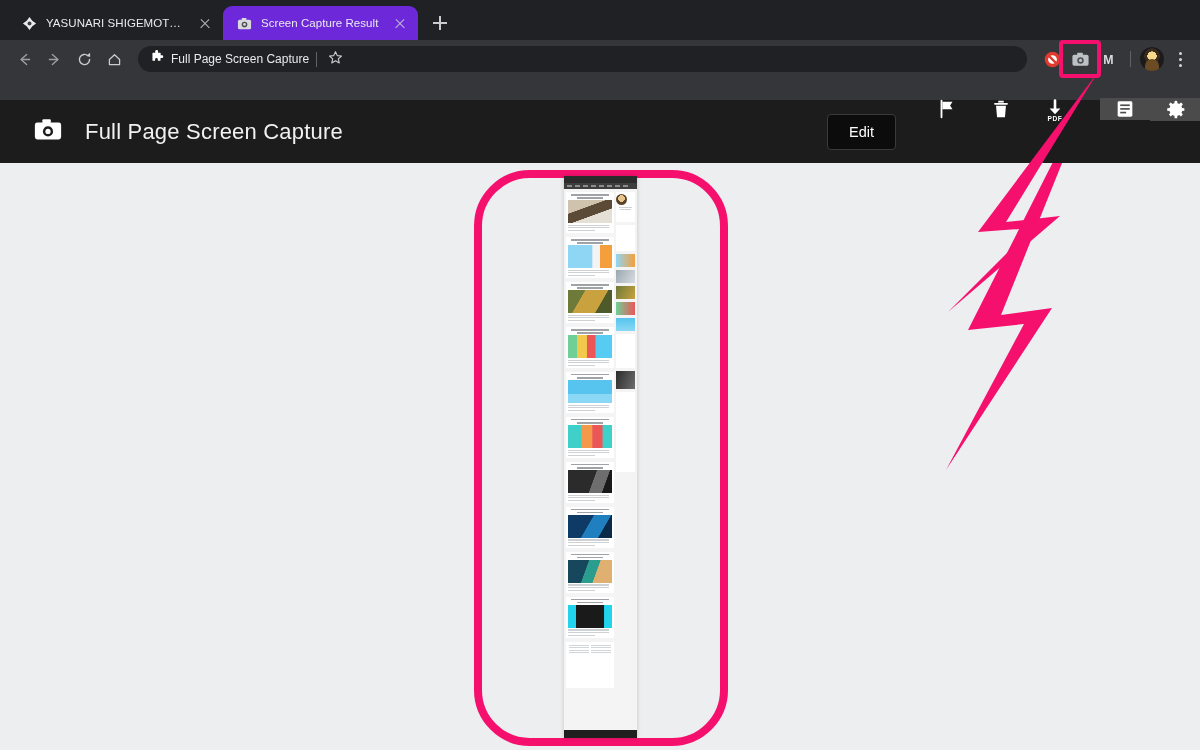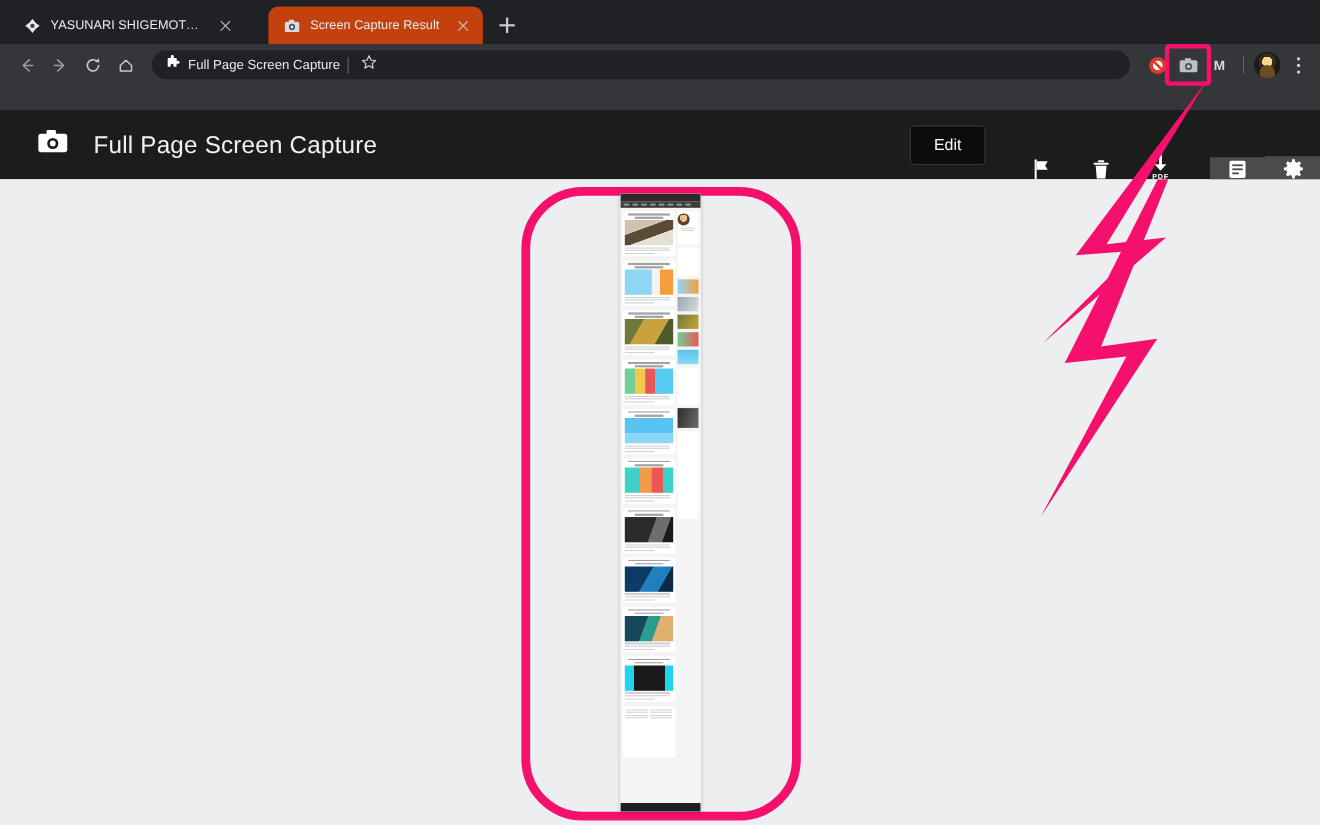--- a/index.html
+++ b/index.html
@@ -30,21 +30,21 @@
     height: 34px;
     display: flex;
     align-items: center;
     gap: 9px;
     padding: 0 10px 0 13px;
     border-radius: 9px 9px 0 0;
     min-width: 195px;
     max-width: 215px;
   }
   .tab.inactive { background: transparent; }
-  .tab.active { background: #c2410c; margin-left: 21px; }
+  .tab.active { background: #6d28d9; }
   .tab-favicon {
     width: 16px; height: 16px;
     flex: 0 0 16px;
     display: flex; align-items: center; justify-content: center;
   }
   .tab-title {
     flex: 1 1 auto;
     font-size: 11.5px;
     color: #e8eaed;
     white-space: nowrap;
@@ -194,21 +194,21 @@
   }
   .app-title {
     font-size: 22px;
     color: #f1f1f1;
     font-weight: 400;
     letter-spacing: .2px;
   }
   .app-actions {
     margin-left: auto;
     display: flex;
-    align-items: flex-end;
+    align-items: flex-start;
     height: 67px;
   }
   .edit-btn {
     align-self: center;
     background: #0c0c0c;
     border: 1px solid #3a3a3a;
     border-radius: 4px;
     color: #ffffff;
     font-size: 14.5px;
     padding: 9px 21px;

